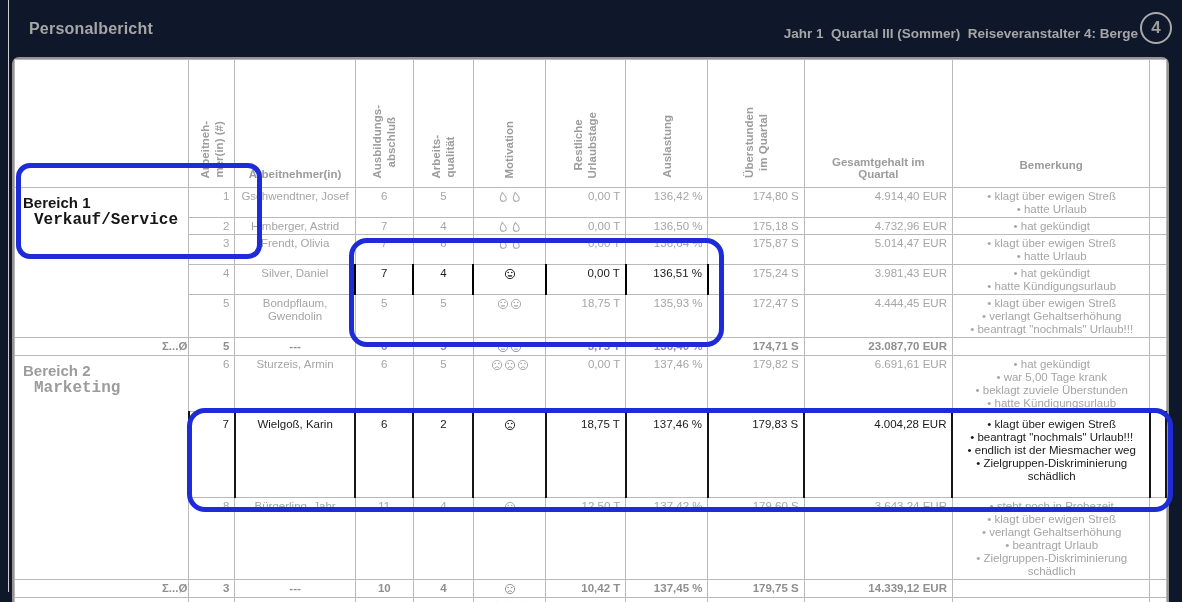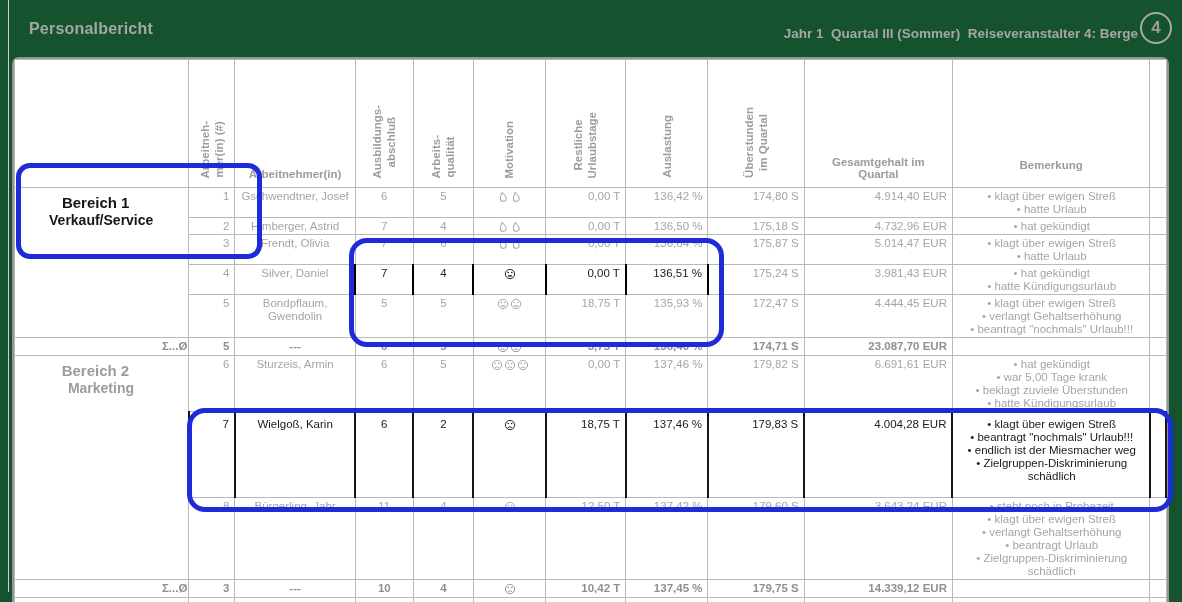--- a/index.html
+++ b/index.html
@@ -1,35 +1,35 @@
 <!DOCTYPE html>
 <html><head>
 <meta charset="utf-8">
 <style>
   html,body{margin:0;padding:0;background:#fff;}
   body{width:1182px;height:602px;overflow:hidden;font-family:"Liberation Sans",sans-serif;}
-  .page{position:relative;width:1182px;height:602px;background:#14532d;overflow:hidden;}
+  .page{position:relative;width:1182px;height:602px;background:#0f172a;overflow:hidden;}
   .window-edge{position:absolute;left:8px;top:0;width:1px;height:592px;background:#cfcfcf;}
   .report-title{position:absolute;left:29px;top:20px;font-size:16px;font-weight:bold;color:#a6a6a6;letter-spacing:.2px;}
   .context{position:absolute;right:44px;top:26px;font-size:13.5px;font-weight:bold;color:#a6a6a6;white-space:pre;}
   .badge{position:absolute;right:10px;top:12px;width:28px;height:28px;border:2px solid #a9a9a9;border-radius:50%;
          color:#9d9d9d;font-weight:bold;font-size:17px;display:flex;align-items:center;justify-content:center;}
   .table-wrap{position:absolute;left:12px;top:57px;width:1153px;border:2px solid #949494;border-radius:7px;background:#fff;}
   table{border-collapse:collapse;table-layout:fixed;width:100%;}
   col.c0{width:174px}col.c1{width:46px}col.c2{width:120px}col.c3{width:58px}col.c4{width:60px}col.c5{width:72px}
   col.c6{width:80px}col.c7{width:82px}col.c8{width:96px}col.c9{width:148px}col.c10{width:197px}col.c11{width:16px}
   th,td{border:1px solid #b9b9b9;overflow:hidden;}
   th{height:111px;vertical-align:bottom;font-weight:bold;color:#9c9c9c;font-size:11.5px;background:#fff;padding:0 2px 7px 2px;text-align:center;}
   th .vert{display:inline-block;writing-mode:vertical-rl;transform:rotate(180deg);white-space:pre;line-height:1.25;}
   th.h-name,th.h-geh{white-space:pre-line;}
   th.h-bem{padding-bottom:16px;}
   td{font-size:11.5px;color:#a5a5a5;vertical-align:top;padding:2px 5px 1px 5px;line-height:13px;}
-  td.c-area{vertical-align:top;padding:5px 20px 2px 8px;text-align:center;}
+  td.c-area{vertical-align:top;padding:5px 20px 2px 8px;}
   .area-line1{font-size:15px;font-weight:bold;line-height:19px;}
-  .area-line2{font-size:14px;font-weight:bold;padding-left:11px;line-height:17px;}
+  .area-line2{font-size:16px;font-weight:bold;padding-left:11px;line-height:17px;font-family:Liberation Mono, monospace;}
   .area-dark{color:#161616;}.area-gray{color:#9c9c9c;}
   td.c-num,td.c-url,td.c-ausl,td.c-ueb,td.c-geh{text-align:right;}
   td.c-ausb,td.c-qual,td.c-motiv{text-align:center;}
   td.c-name,td.c-bem{text-align:center;}
   td.c-bem{padding-left:6px;}
   tr.sum-row td{color:#8f8f8f;font-weight:bold;font-size:11.5px;height:14px;padding-top:2px;padding-bottom:1px;}
   td.c-sigma{text-align:right;font-weight:bold;color:#8f8f8f;font-size:12px;padding-right:1px;}
   tr.row-hl td{color:#1a1a1a;border-left:2px solid #161616;border-right:2px solid #161616;padding-top:6px;padding-bottom:14px;}
   tr.partial-hl td.hl-cell{color:#1a1a1a;border-left:2px solid #000;border-right:2px solid #000;}
   .mi{width:12px;height:12px;vertical-align:middle;margin:0 .5px;}

